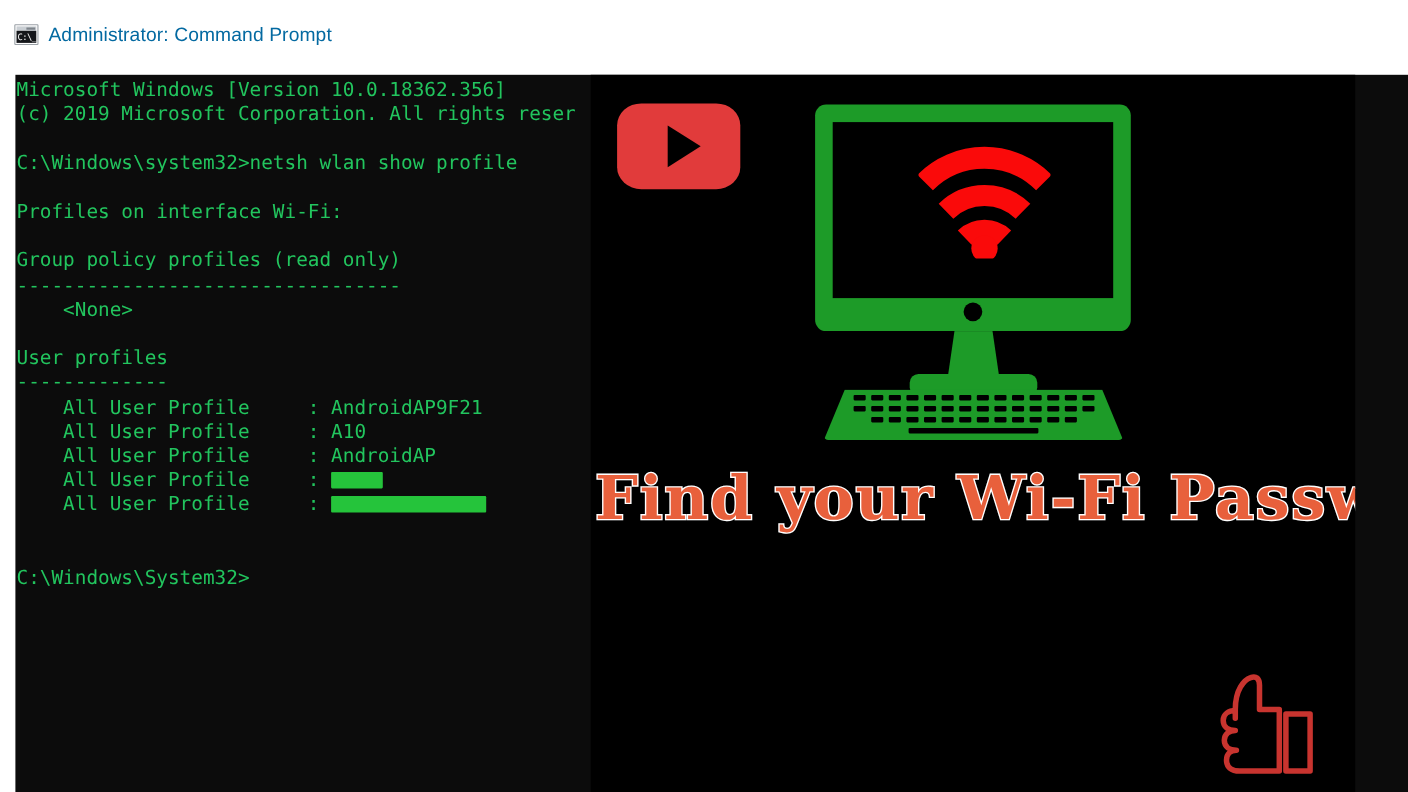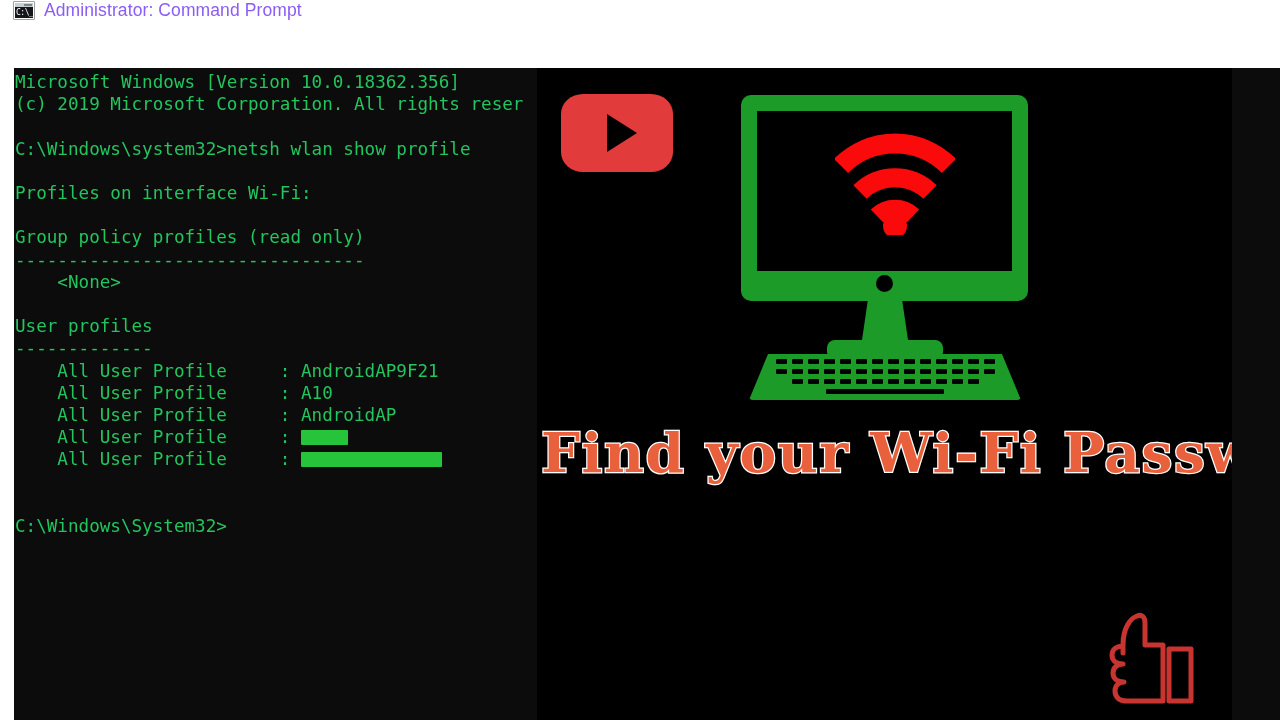--- a/index.html
+++ b/index.html
@@ -17,21 +17,21 @@
     font-family: "Liberation Sans", sans-serif;
   }
 
   
   #titlebar {
     position: absolute;
     left: 0; top: 0;
     width: 1061px; height: 68px;
     background: #ffffff;
     display: flex;
-    align-items: flex-start;
+    align-items: center;
   }
   #titlebar-inner {
     display: flex;
     align-items: center;
     gap: 9px;
     padding: 0 0 6px 13px;
   }
   #cmd-icon {
     width: 22px; height: 19px;
     background: #ffffff;
@@ -63,21 +63,21 @@
     font-size: 8px;
     line-height: 12px;
     letter-spacing: -0.5px;
     padding-left: 1px;
     box-sizing: border-box;
     overflow: hidden;
     white-space: nowrap;
   }
   #titlebar-text {
     font-size: 17.5px;
-    color: #8b5cf6;
+    color: #0369a1;
     letter-spacing: 0.1px;
     white-space: nowrap;
   }
 
   
   #console {
     position: absolute;
     left: 14px; top: 68px;
     width: 1266px; height: 652px;
     background: #0c0c0c;

